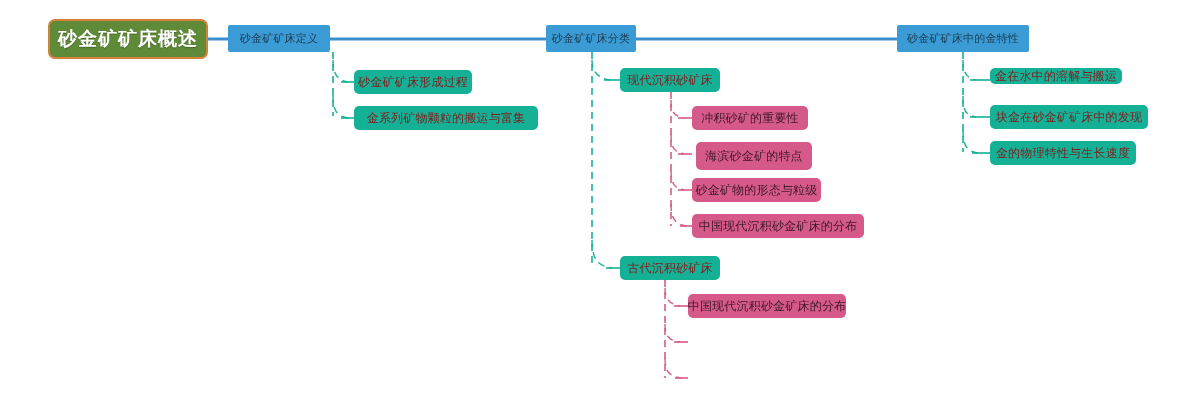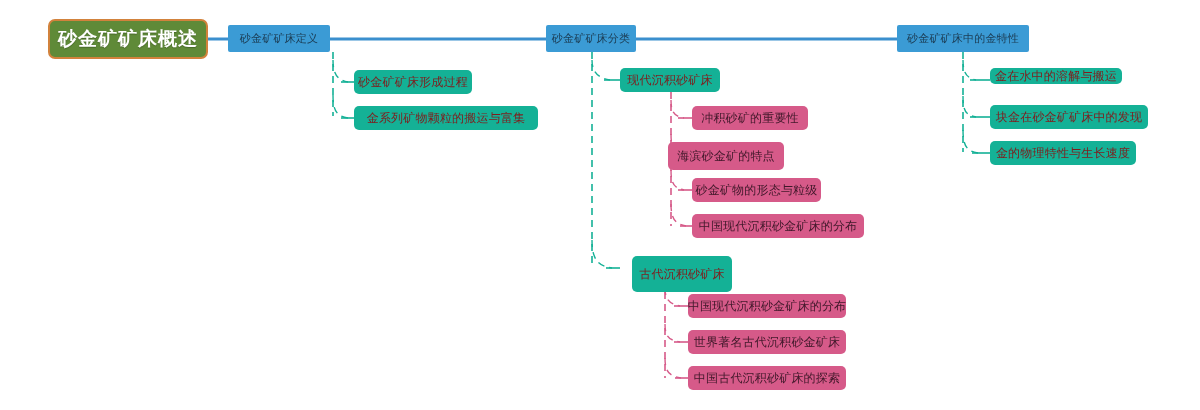--- a/index.html
+++ b/index.html
@@ -121,28 +121,26 @@
   <div class="node node-root" style="left:48px; top:19px; width:160px; height:40px;">砂金矿矿床概述</div>
 
   <div class="node node-main" style="left:228px; top:25px; width:102px; height:27px;">砂金矿矿床定义</div>
   <div class="node node-main" style="left:546px; top:25px; width:90px; height:27px;text-align:right;">砂金矿矿床分类</div>
   <div class="node node-main" style="left:897px; top:25px; width:132px; height:27px;">砂金矿矿床中的金特性</div>
 
   <div class="node node-teal" style="left:354px; top:70px; width:118px; height:24px;">砂金矿矿床形成过程</div>
   <div class="node node-teal" style="left:354px; top:106px; width:184px; height:24px;">金系列矿物颗粒的搬运与富集</div>
 
   <div class="node node-teal" style="left:620px; top:68px; width:100px; height:24px;">现代沉积砂矿床</div>
-  <div class="node node-teal" style="left:620px; top:256px; width:100px; height:36px;margin-left:12px;">古代沉积砂矿床</div>
+  <div class="node node-teal" style="left:620px; top:256px; width:100px; height:24px;">古代沉积砂矿床</div>
 
   <div class="node node-pink" style="left:692px; top:106px; width:116px; height:24px;">冲积砂矿的重要性</div>
-  <div class="node node-pink" style="left:668px; top:142px; width:116px; height:28px;">海滨砂金矿的特点</div>
+  <div class="node node-pink" style="left:696px; top:142px; width:116px; height:28px;">海滨砂金矿的特点</div>
   <div class="node node-pink" style="left:692px; top:178px; width:129px; height:24px;">砂金矿物的形态与粒级</div>
   <div class="node node-pink" style="left:692px; top:214px; width:172px; height:24px;">中国现代沉积砂金矿床的分布</div>
 
   <div class="node node-pink" style="left:688px; top:294px; width:158px; height:24px;">中国现代沉积砂金矿床的分布</div>
-  <div class="node node-pink" style="left:688px; top:330px; width:158px; height:24px;">世界著名古代沉积砂金矿床</div>
-  <div class="node node-pink" style="left:688px; top:366px; width:158px; height:24px;">中国古代沉积砂矿床的探索</div>
 
   <div class="node node-teal" style="left:990px; top:68px; width:132px; height:16px;">金在水中的溶解与搬运</div>
   <div class="node node-teal" style="left:990px; top:105px; width:158px; height:24px;">块金在砂金矿矿床中的发现</div>
   <div class="node node-teal" style="left:990px; top:141px; width:146px; height:24px;">金的物理特性与生长速度</div>
 
 </div>
 
 </body></html>

